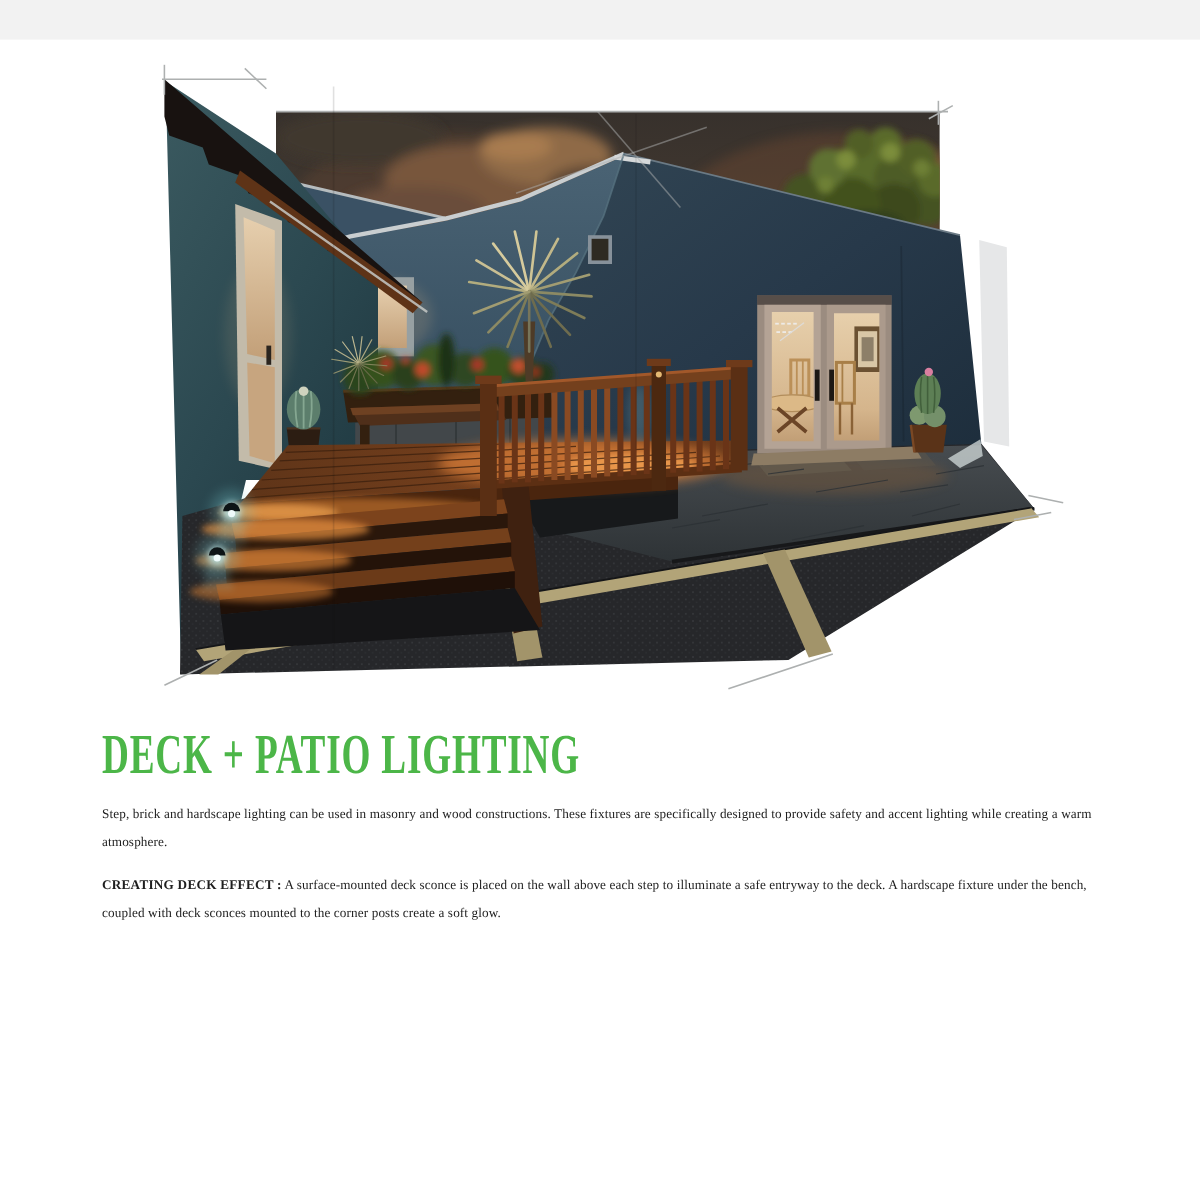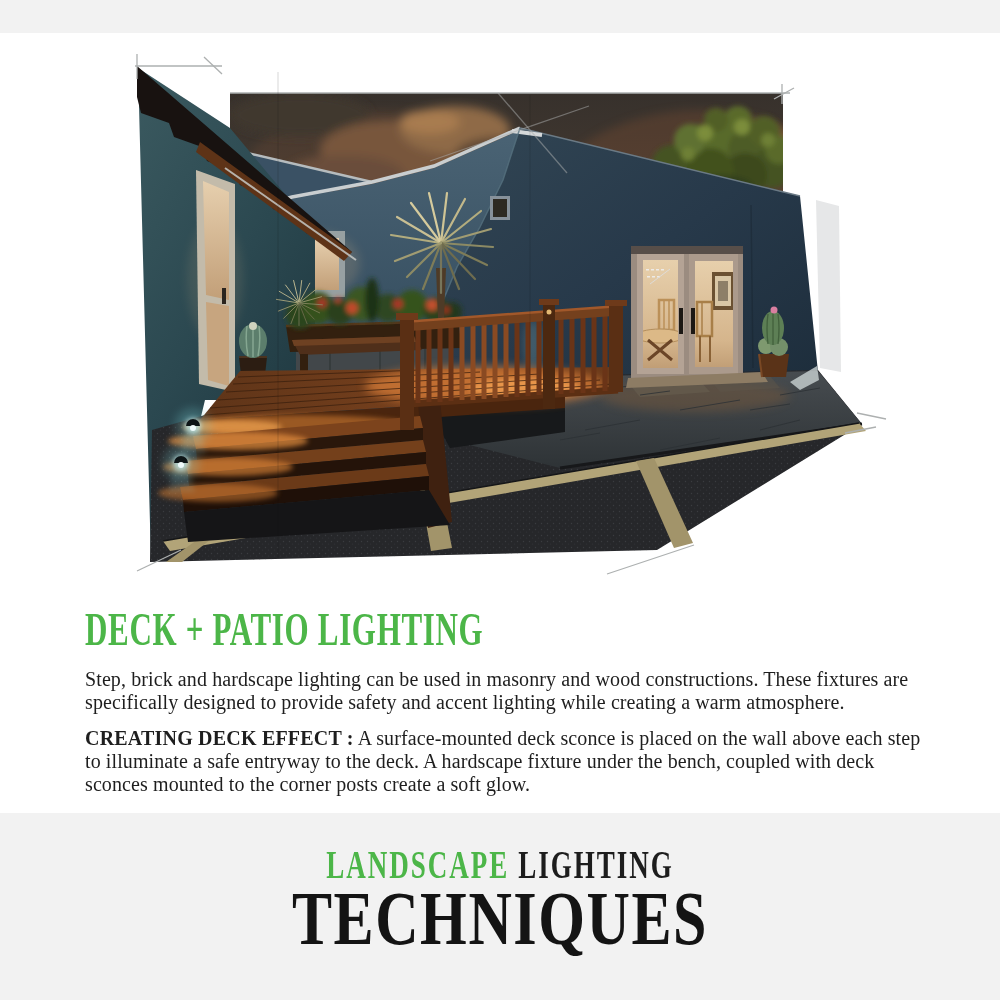--- a/index.html
+++ b/index.html
@@ -10,21 +10,21 @@
   html,body{margin:0;padding:0;background:#ffffff;}
   .page{position:relative;width:1000px;height:1000px;background:#ffffff;overflow:hidden;
         font-family:Liberation Serif, serif;}
   .top-strip{position:absolute;left:0;top:0;width:1000px;height:33px;background:var(--band-gray);}
   .scene{position:absolute;left:0;top:0;width:1000px;height:600px;}
   .scene svg{display:block;width:1000px;height:600px;}
   .content{position:absolute;left:85px;top:606px;width:845px;}
   .title{margin:0 0 15px 0;color:var(--accent-green);font-size:47px;line-height:1;
          font-weight:bold;letter-spacing:1px;white-space:nowrap;
          transform:scaleX(.66);transform-origin:left center;}
-  .para{margin:0 0 13px 0;color:var(--text-dark);font-size:20px;line-height:23px;letter-spacing:.1px;}
+  .para{margin:0 0 13px 0;color:var(--text-dark);font-size:11px;line-height:23px;letter-spacing:.1px;}
   .para b{letter-spacing:.2px;}
   .footer{position:absolute;left:0;top:813px;width:1000px;height:187px;background:var(--band-gray);
           text-align:center;}
   .brand-line{margin-top:31px;font-size:41px;line-height:40px;font-weight:bold;letter-spacing:3px;
               white-space:nowrap;transform:scaleX(.66);transform-origin:center;}
   .brand-green{color:var(--accent-green);}
   .brand-dark{color:#1d1d1d;}
   .series-title{margin-top:1px;font-size:77px;line-height:66px;font-weight:bold;color:#141414;
                 letter-spacing:2px;white-space:nowrap;transform:scaleX(.78);transform-origin:center;}
 </style>
@@ -398,18 +398,14 @@
     </g>
   </svg>
   </div>
 
   <div class="content">
     <h1 class="title">DECK + PATIO LIGHTING</h1>
     <p class="para">Step, brick and hardscape lighting can be used in masonry and wood constructions. These fixtures are specifically designed to provide safety and accent lighting while creating a warm atmosphere.</p>
     <p class="para"><b>CREATING DECK EFFECT :</b><span> A surface-mounted deck sconce is placed on the wall above each step to illuminate a safe entryway to the deck. A hardscape fixture under the bench, coupled with deck sconces mounted to the corner posts create a soft glow.</span></p>
   </div>
 
-  <div class="footer">
-    <div class="brand-line"><span class="brand-green">LANDSCAPE</span><span class="brand-dark"> <span>LIGHTING</span></span></div>
-    <div class="series-title">TECHNIQUES</div>
-  </div>
 
 </div>
 
 </body></html>

